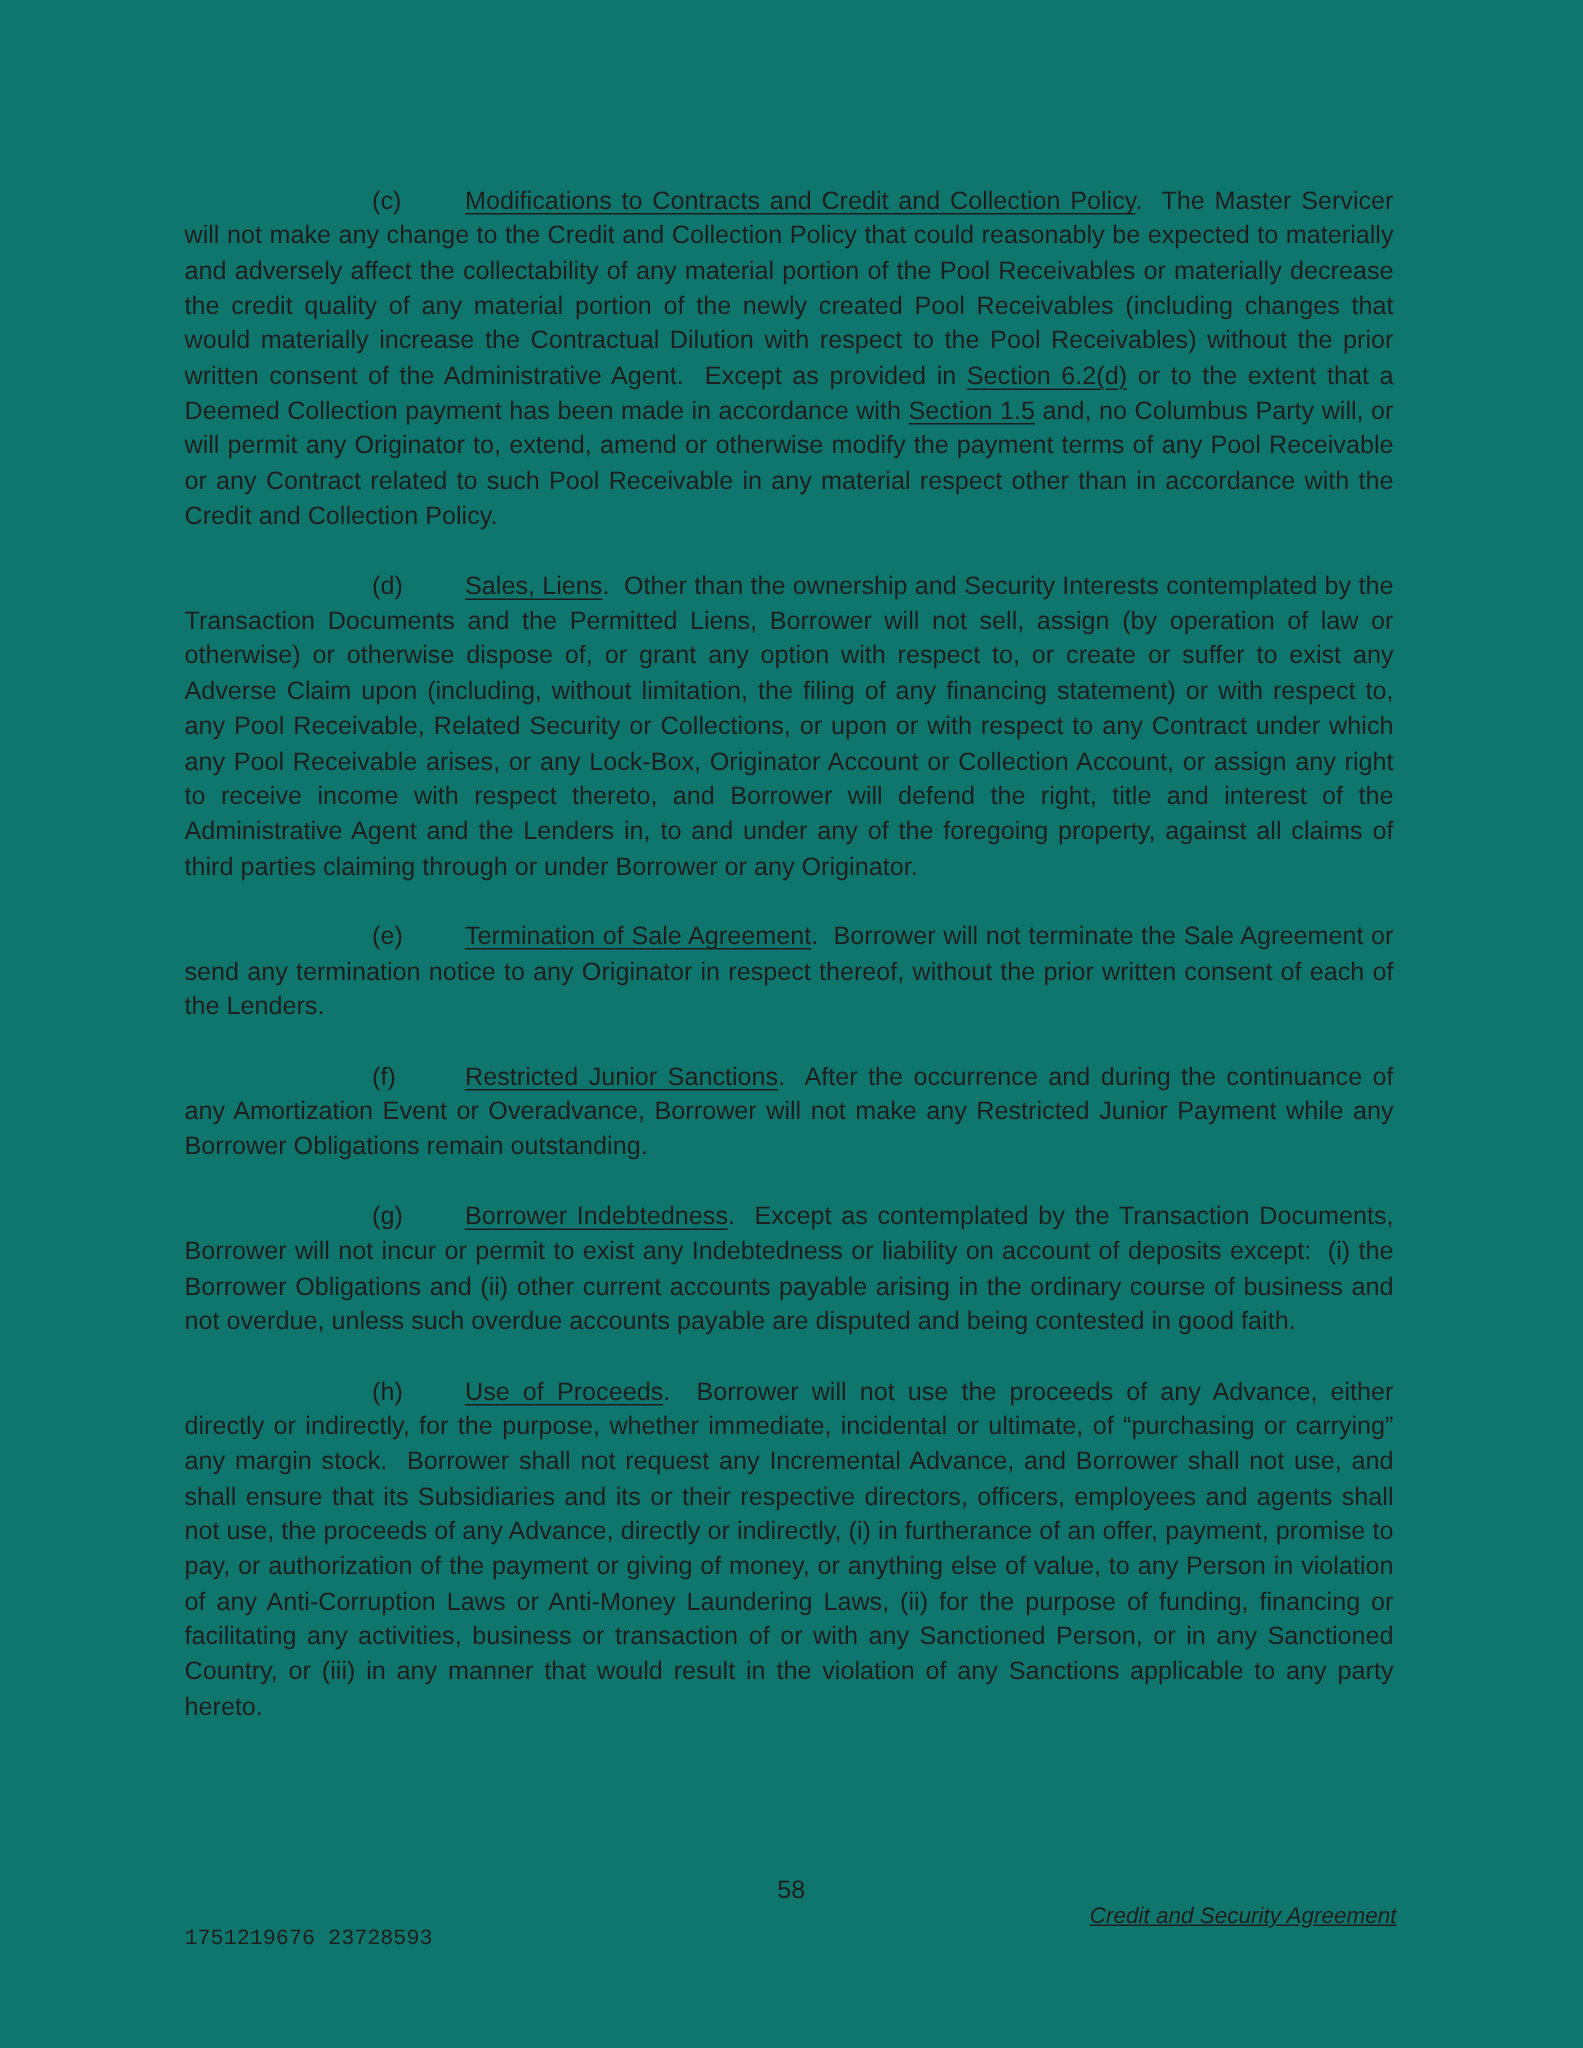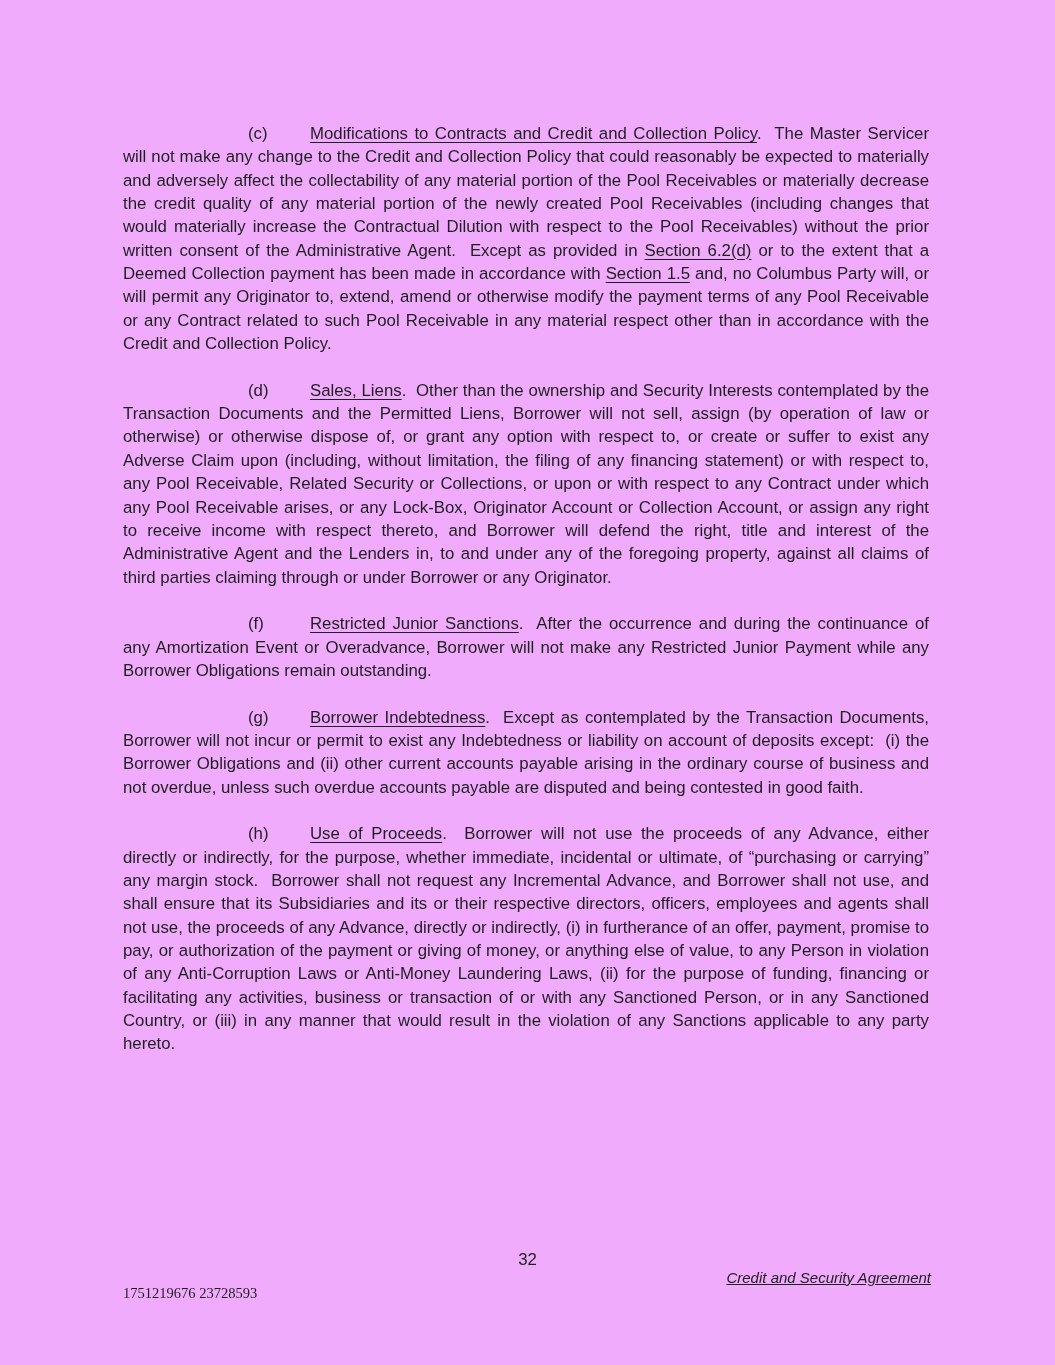--- a/index.html
+++ b/index.html
@@ -1,20 +1,20 @@
 <!DOCTYPE html>
 <html><head>
 <meta charset="utf-8">
 <style>
   html, body { margin: 0; padding: 0; background: #ffffff; }
   .page {
     position: relative;
     width: 1055px;
     height: 1365px;
-    background: #f0abfc;
+    background: #0f766e;
     overflow: hidden;
     font-family: "Liberation Sans", sans-serif;
     color: #1e1e1e;
   }
   .content {
     position: absolute;
     top: 122px;
     left: 123px;
     width: 806px;
   }
@@ -51,40 +51,41 @@
     right: 124px;
     font-size: 15px;
     font-style: italic;
     line-height: 18px;
     text-decoration: underline;
   }
   .doc-id {
     position: absolute;
     top: 1284px;
     left: 123px;
-    font-family: Liberation Serif, serif;
+    font-family: Liberation Mono, monospace;
     font-size: 14.5px;
     line-height: 18px;
   }
 </style>
 </head>
 <body>
 
 <div class="page">
   <div class="content">
 
     <p class="para"><span class="plabel">(c)</span><span class="u">Modifications to Contracts and Credit and Collection Policy</span><span>.&nbsp; The Master Servicer will not make any change to the Credit and Collection Policy that could reasonably be expected to materially and adversely affect the collectability of any material portion of the Pool Receivables or materially decrease the credit quality of any material portion of the newly created Pool Receivables (including changes that would materially increase the Contractual Dilution with respect to the Pool Receivables) without the prior written consent of the Administrative Agent.&nbsp; Except as provided in </span><span class="u">Section 6.2(d)</span><span> or to the extent that a Deemed Collection payment has been made in accordance with </span><span class="u">Section 1.5</span><span> and, no Columbus Party will, or will permit any Originator to, extend, amend or otherwise modify the payment terms of any Pool Receivable or any Contract related to such Pool Receivable in any material respect other than in accordance with the Credit and Collection Policy.</span></p>
 
     <p class="para"><span class="plabel">(d)</span><span class="u">Sales, Liens</span><span>.&nbsp; Other than the ownership and Security Interests contemplated by the Transaction Documents and the Permitted Liens, Borrower will not sell, assign (by operation of law or otherwise) or otherwise dispose of, or grant any option with respect to, or create or suffer to exist any Adverse Claim upon (including, without limitation, the filing of any financing statement) or with respect to, any Pool Receivable, Related Security or Collections, or upon or with respect to any Contract under which any Pool Receivable arises, or any Lock-Box, Originator Account or Collection Account, or assign any right to receive income with respect thereto, and Borrower will defend the right, title and interest of the Administrative Agent and the Lenders in, to and under any of the foregoing property, against all claims of third parties claiming through or under Borrower or any Originator.</span></p>
 
+    <p class="para"><span class="plabel">(e)</span><span class="u">Termination of Sale Agreement</span><span>.&nbsp; Borrower will not terminate the Sale Agreement or send any termination notice to any Originator in respect thereof, without the prior written consent of each of the Lenders.</span></p>
 
     <p class="para"><span class="plabel">(f)</span><span class="u">Restricted Junior Sanctions</span><span>.&nbsp; After the occurrence and during the continuance of any Amortization Event or Overadvance, Borrower will not make any Restricted Junior Payment while any Borrower Obligations remain outstanding.</span></p>
 
     <p class="para"><span class="plabel">(g)</span><span class="u">Borrower Indebtedness</span><span>.&nbsp; Except as contemplated by the Transaction Documents, Borrower will not incur or permit to exist any Indebtedness or liability on account of deposits except:&nbsp; (i) the Borrower Obligations and (ii) other current accounts payable arising in the ordinary course of business and not overdue, unless such overdue accounts payable are disputed and being contested in good faith.</span></p>
 
     <p class="para"><span class="plabel">(h)</span><span class="u">Use of Proceeds</span><span>.&nbsp; Borrower will not use the proceeds of any Advance, either directly or indirectly, for the purpose, whether immediate, incidental or ultimate, of “purchasing or carrying” any margin stock.&nbsp; Borrower shall not request any Incremental Advance, and Borrower shall not use, and shall ensure that its Subsidiaries and its or their respective directors, officers, employees and agents shall not use, the proceeds of any Advance, directly or indirectly, (i) in furtherance of an offer, payment, promise to pay, or authorization of the payment or giving of money, or anything else of value, to any Person in violation of any Anti-Corruption Laws or Anti-Money Laundering Laws, (ii) for the purpose of funding, financing or facilitating any activities, business or transaction of or with any Sanctioned Person, or in any Sanctioned Country, or (iii) in any manner that would result in the violation of any Sanctions applicable to any party hereto.</span></p>
 
   </div>
 
-  <div class="page-number">32</div>
+  <div class="page-number">58</div>
   <div class="footer-title">Credit and Security Agreement</div>
   <div class="doc-id">1751219676 23728593</div>
 </div>
 
 </body></html>

